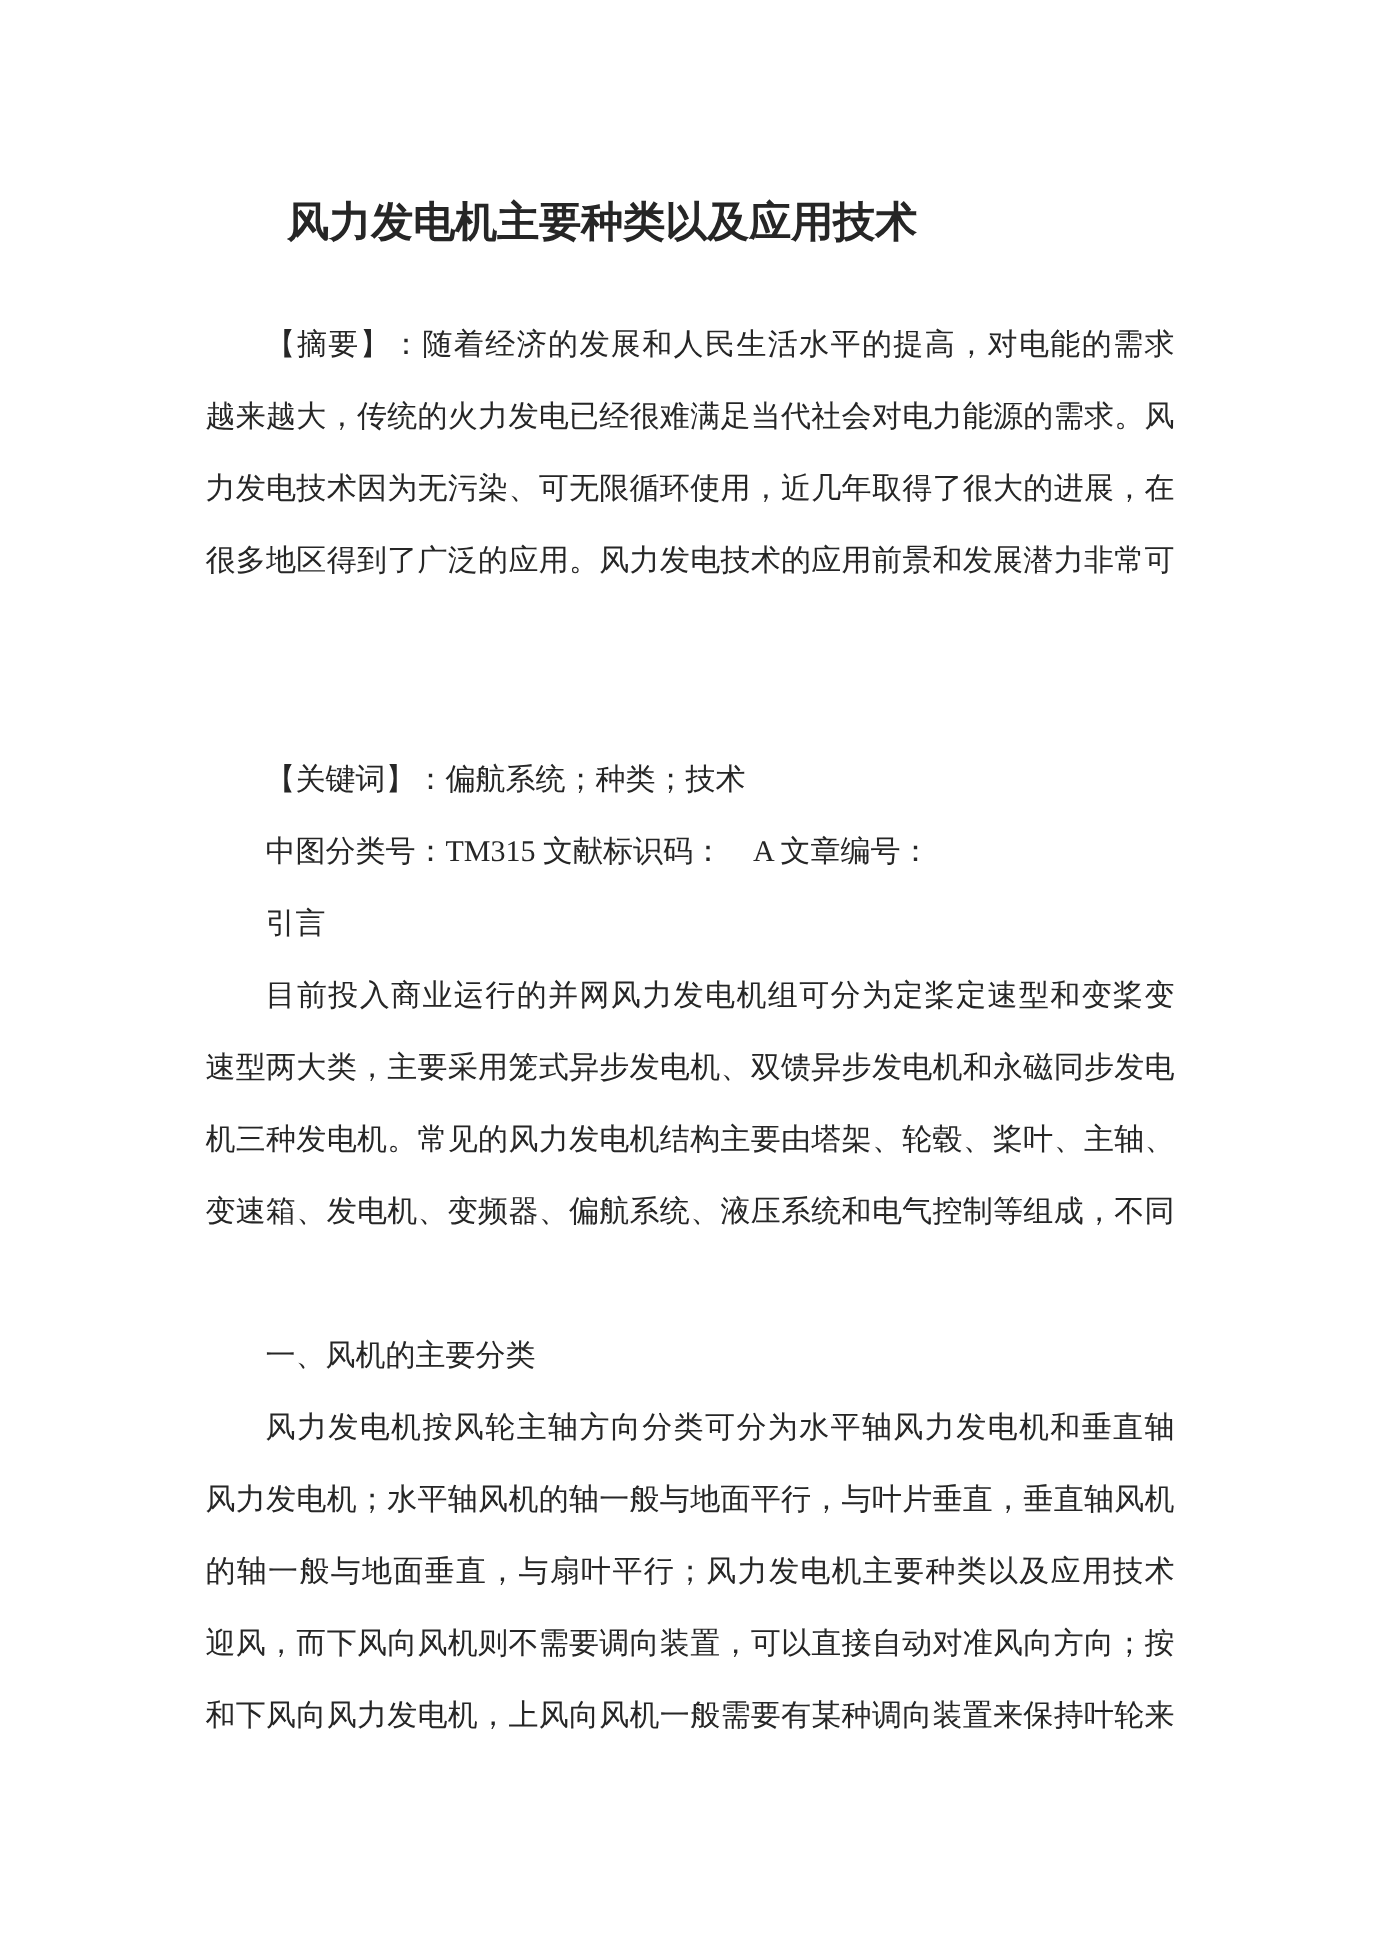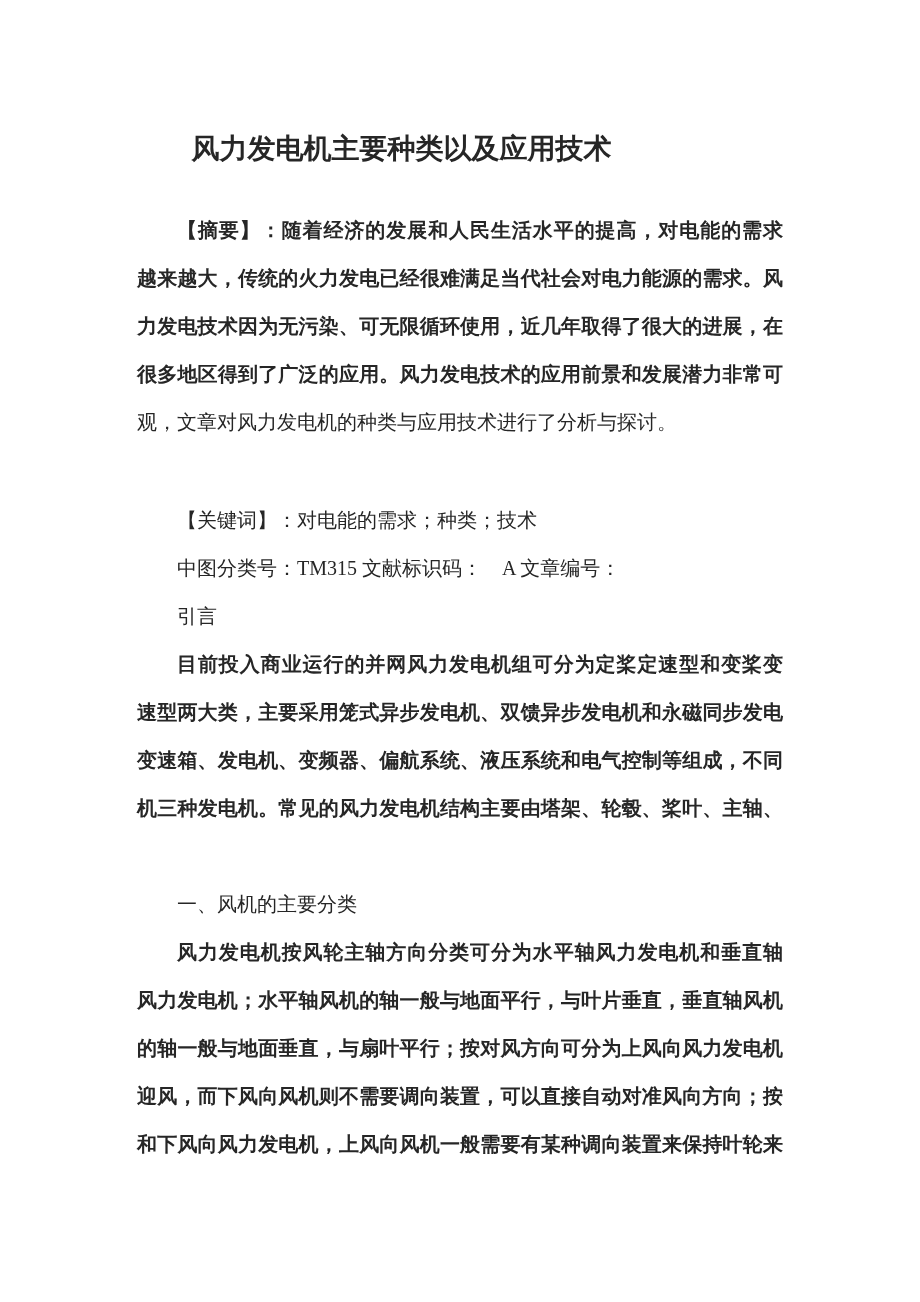--- a/index.html
+++ b/index.html
@@ -37,21 +37,20 @@
     height: 48px;
     line-height: 48px;
     font-size: 20px;
     white-space: nowrap;
     overflow: visible;
   }
   .jl {
     text-align: justify;
     text-align-last: justify;
     white-space: normal;
-    font-weight: bold;
   }
   .ind {
     text-indent: 40px;
   }
   #abstract  { top: 206px; }
   #meta      { top: 496px; }
   #para2     { top: 640px; }
   #heading1  { top: 880px; }
   #para3     { top: 928px; }
 </style>
@@ -60,41 +59,40 @@
 
 <div class="page">
 
   <h1 class="doc-title">风力发电机主要种类以及应用技术</h1>
 
   <div id="abstract" class="block">
     <div class="ln jl ind">【摘要】：随着经济的发展和人民生活水平的提高，对电能的需求</div>
     <div class="ln jl">越来越大，传统的火力发电已经很难满足当代社会对电力能源的需求。风</div>
     <div class="ln jl">力发电技术因为无污染、可无限循环使用，近几年取得了很大的进展，在</div>
     <div class="ln jl">很多地区得到了广泛的应用。风力发电技术的应用前景和发展潜力非常可</div>
-    <div class="ln">观，文章对风力发电机的种类与应用技术进行了分析与探讨。</div>
   </div>
 
   <div id="meta" class="block">
-    <div class="ln ind">【关键词】：对电能的需求；种类；技术</div>
+    <div class="ln ind">【关键词】：偏航系统；种类；技术</div>
     <div class="ln ind">中图分类号：TM315 文献标识码：　A 文章编号：</div>
     <div class="ln ind">引言</div>
   </div>
 
   <div id="para2" class="block">
     <div class="ln jl ind">目前投入商业运行的并网风力发电机组可分为定桨定速型和变桨变</div>
     <div class="ln jl">速型两大类，主要采用笼式异步发电机、双馈异步发电机和永磁同步发电</div>
+    <div class="ln jl">机三种发电机。常见的风力发电机结构主要由塔架、轮毂、桨叶、主轴、</div>
     <div class="ln jl">变速箱、发电机、变频器、偏航系统、液压系统和电气控制等组成，不同</div>
-    <div class="ln jl">机三种发电机。常见的风力发电机结构主要由塔架、轮毂、桨叶、主轴、</div>
   </div>
 
   <div id="heading1" class="block">
     <div class="ln ind">一、风机的主要分类</div>
   </div>
 
   <div id="para3" class="block">
     <div class="ln jl ind">风力发电机按风轮主轴方向分类可分为水平轴风力发电机和垂直轴</div>
     <div class="ln jl">风力发电机；水平轴风机的轴一般与地面平行，与叶片垂直，垂直轴风机</div>
-    <div class="ln jl">的轴一般与地面垂直，与扇叶平行；按对风方向可分为上风向风力发电机</div>
+    <div class="ln jl">的轴一般与地面垂直，与扇叶平行；风力发电机主要种类以及应用技术</div>
     <div class="ln jl">迎风，而下风向风机则不需要调向装置，可以直接自动对准风向方向；按</div>
     <div class="ln jl">和下风向风力发电机，上风向风机一般需要有某种调向装置来保持叶轮来</div>
   </div>
 
 </div>
 
 </body></html>

